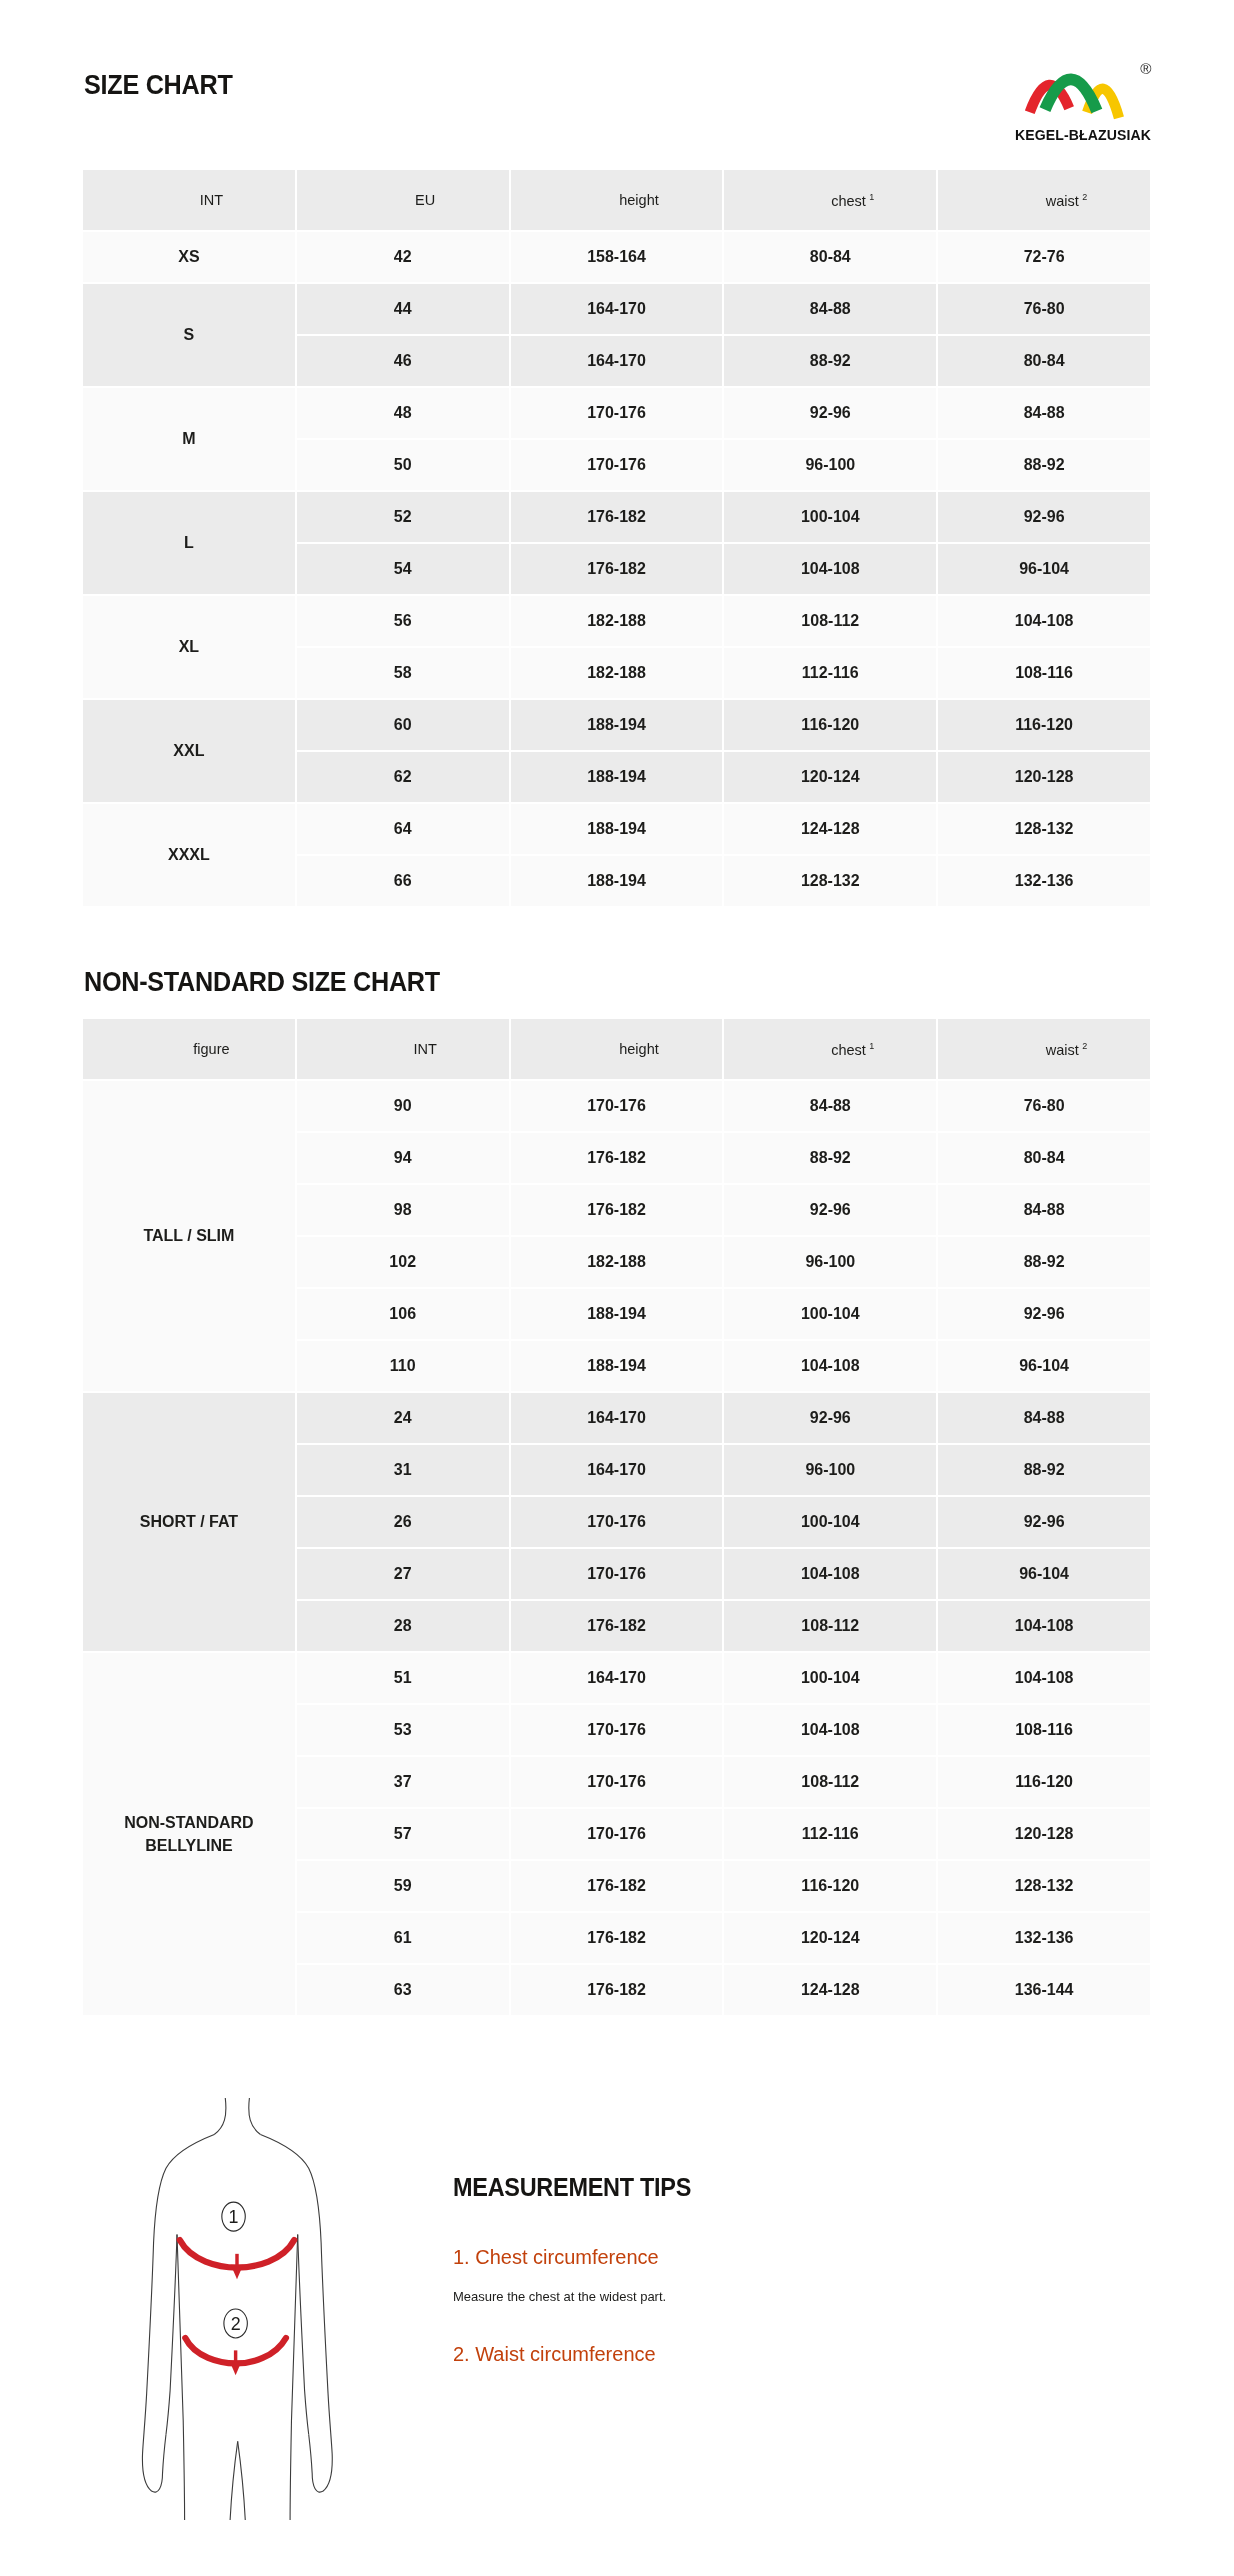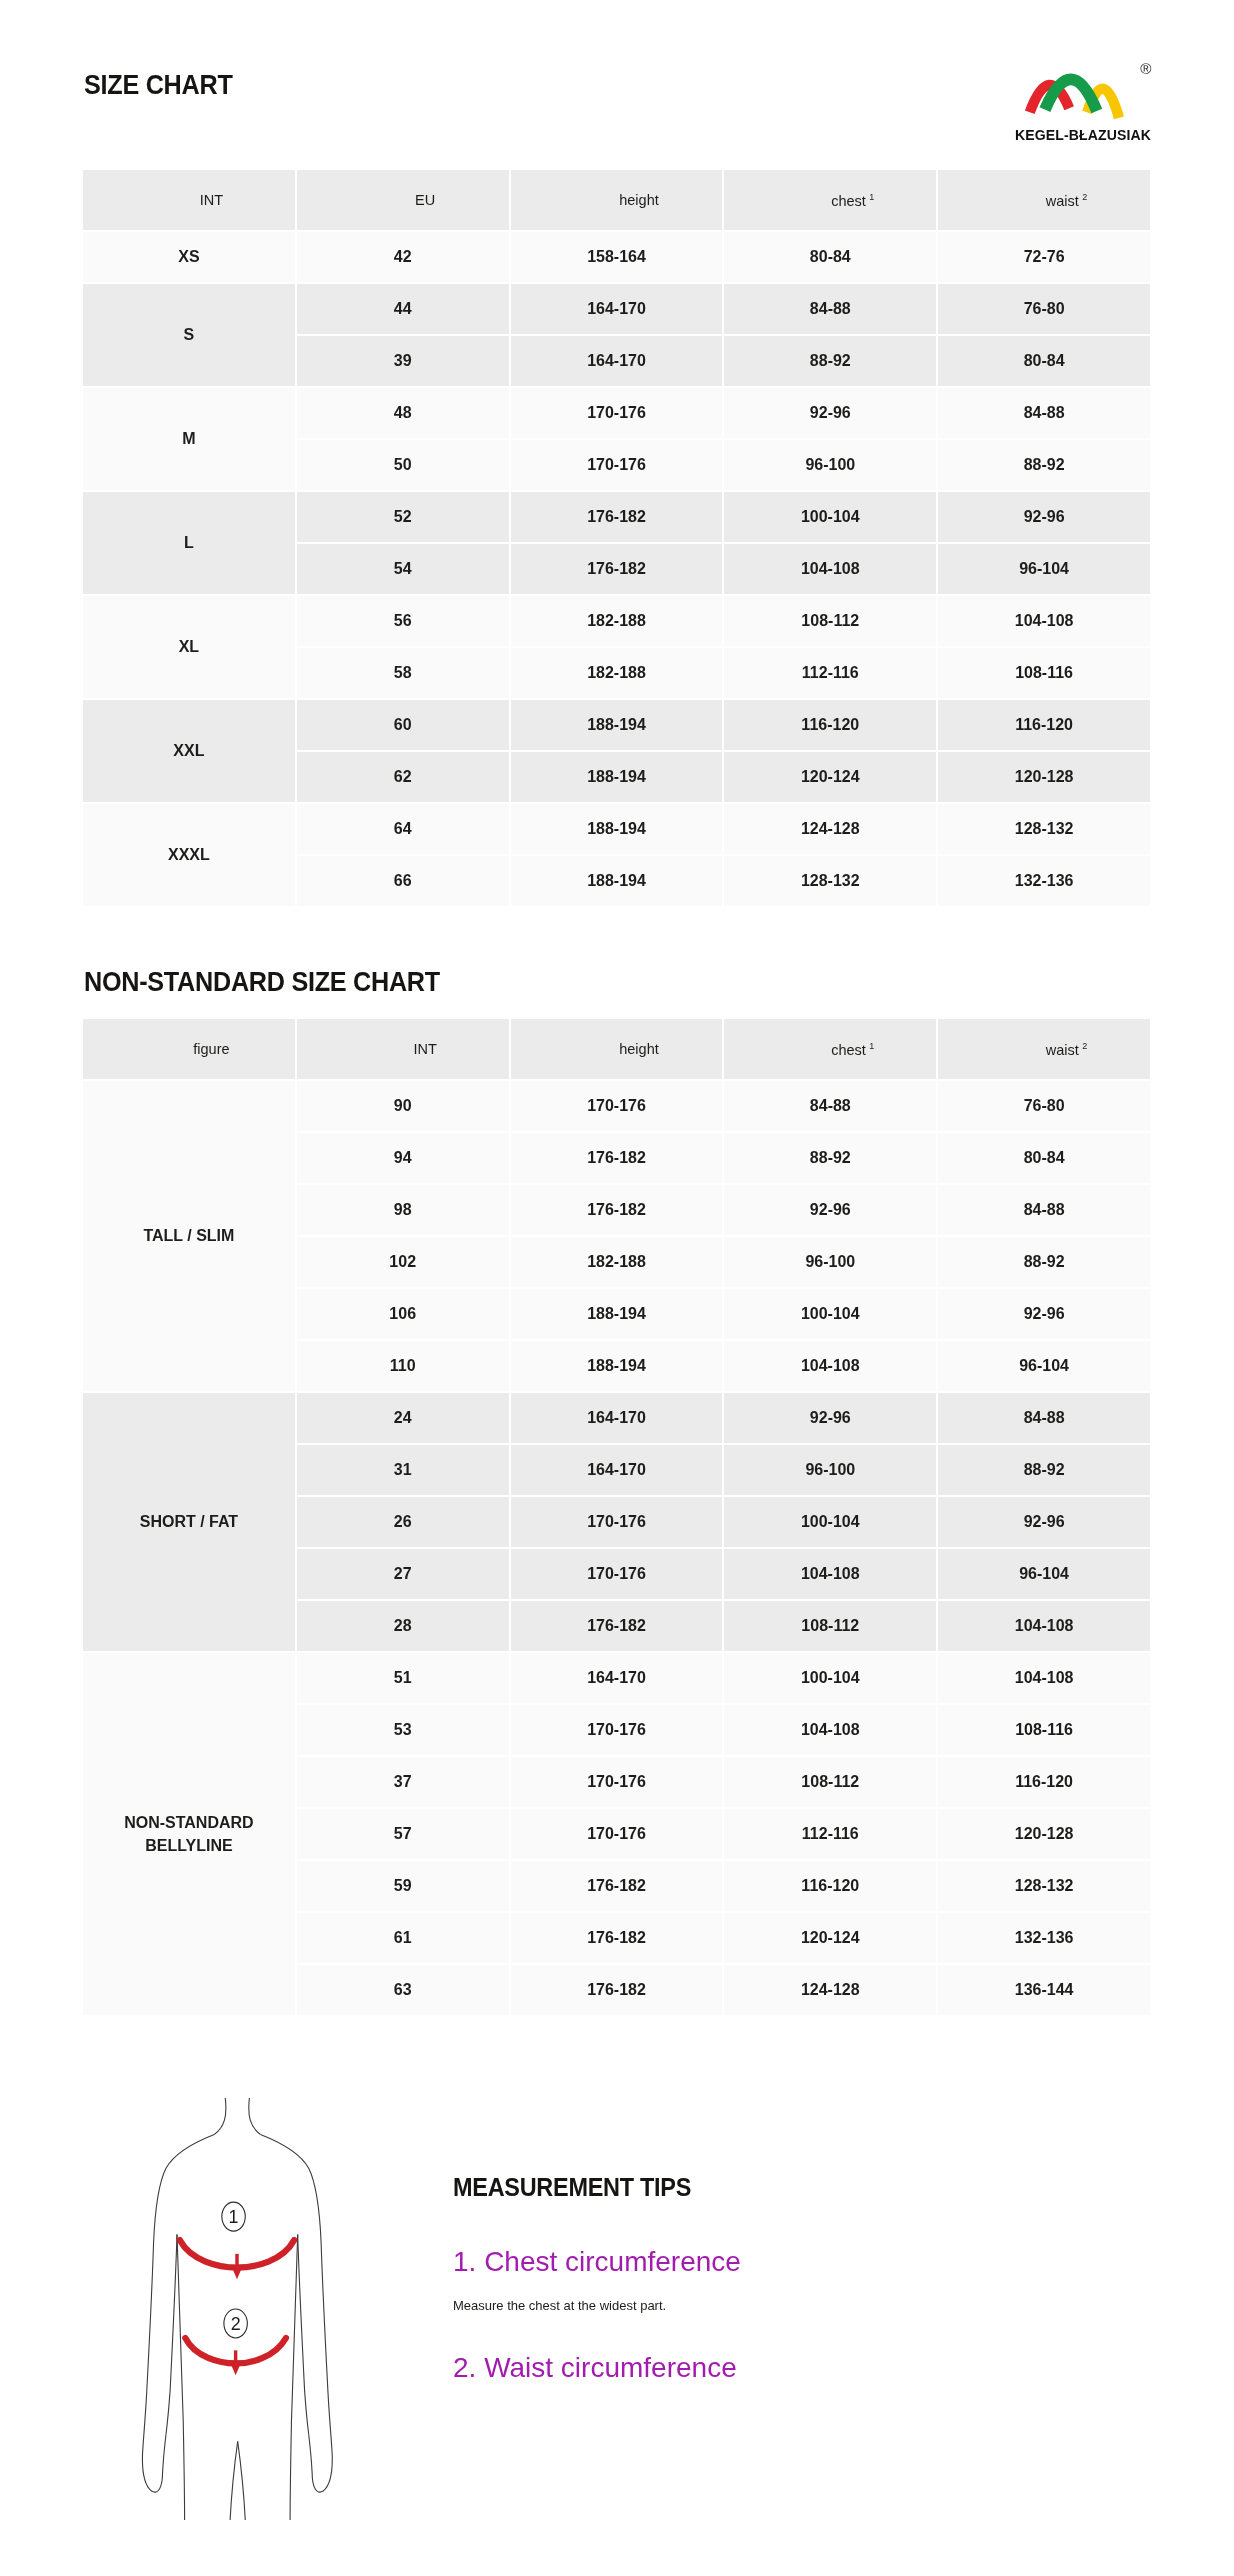--- a/index.html
+++ b/index.html
@@ -43,21 +43,21 @@
   .chart td.light { background: #fafafa; }
   .chart td.gray  { background: #ebebeb; }
   .chart td.group-label { line-height: 1.45; padding: 0 18px; }
 
   
   .tips { position: absolute; left: 453px; top: 2173px; width: 663px; }
   .tips h2 {
     margin: 0 0 44px 0; font-size: 25.5px; font-weight: 700; letter-spacing: -0.3px;
     color: #161513; transform: scaleX(0.92); transform-origin: left center; white-space: nowrap;
   }
-  .tip-title { margin: 0 0 15px 0; font-size: 28px; font-weight: 400; color: #a21caf; }
+  .tip-title { margin: 0 0 15px 0; font-size: 20px; font-weight: 400; color: #c2410c; }
   .tip-text  { margin: 0 0 33px 0; font-size: 13px; font-weight: 400; line-height: 25.5px;
                color: #1d1d1b; width: 538px; }
 
   .figure-svg { position: absolute; left: 123px; top: 2098px; }
 </style>
 </head>
 <body>
 
 <h1 class="page-title" id="title-main">SIZE CHART</h1>
 
@@ -90,21 +90,21 @@
         <td class="light">72-76</td>
       </tr>
       <tr>
         <td rowspan="2" class="gray group-label">S</td>
         <td class="gray">44</td>
         <td class="gray">164-170</td>
         <td class="gray">84-88</td>
         <td class="gray">76-80</td>
       </tr>
       <tr>
-        <td class="gray">39</td>
+        <td class="gray">46</td>
         <td class="gray">164-170</td>
         <td class="gray">88-92</td>
         <td class="gray">80-84</td>
       </tr>
       <tr>
         <td rowspan="2" class="light group-label">M</td>
         <td class="light">48</td>
         <td class="light">170-176</td>
         <td class="light">92-96</td>
         <td class="light">84-88</td>

